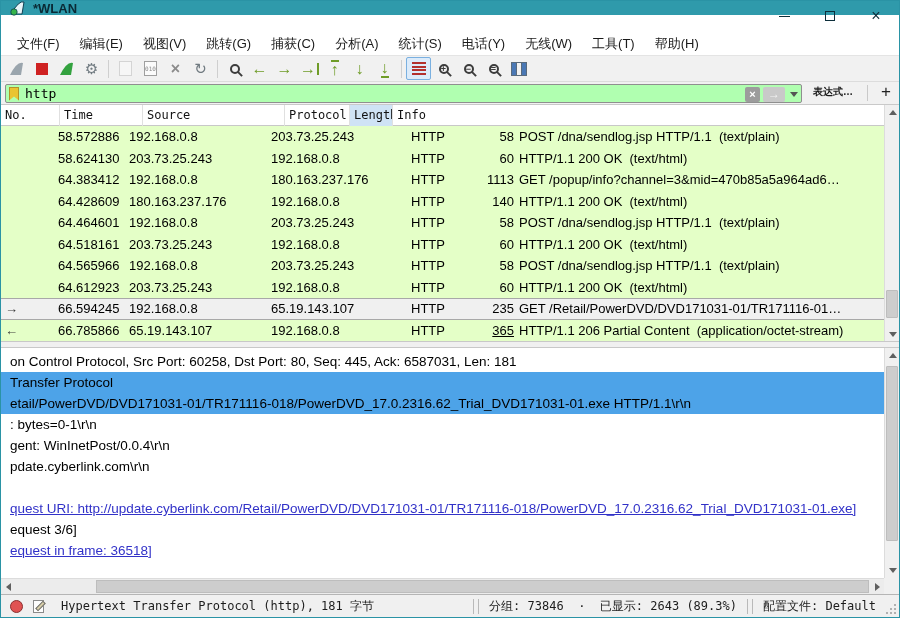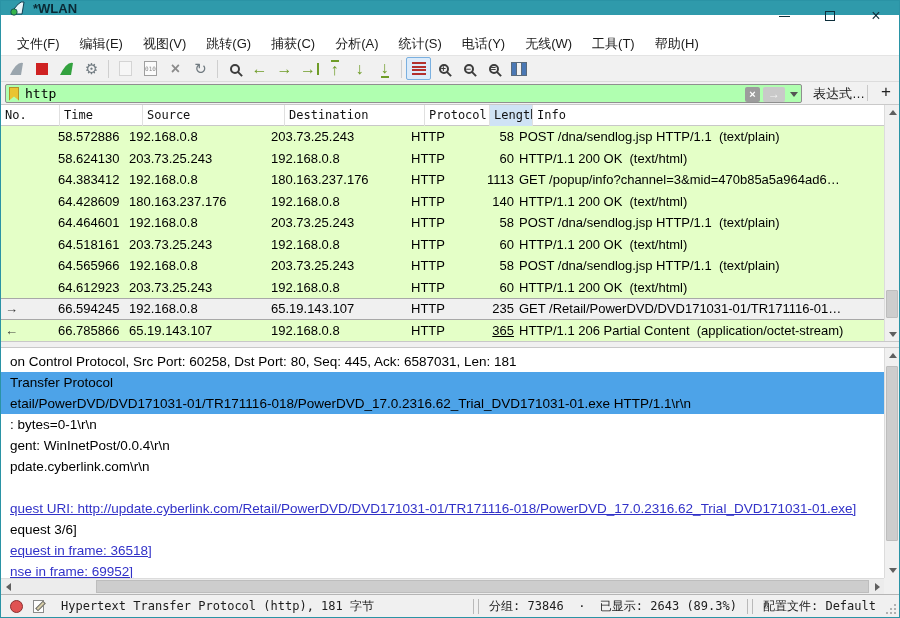--- a/index.html
+++ b/index.html
@@ -60,21 +60,21 @@
   .bookmark { width: 10px; height: 14px; background: #e9c431; border: 1px solid #b3922a; margin: 0 6px 0 3px;
               clip-path: polygon(0 0, 100% 0, 100% 100%, 50% 72%, 0 100%); }
   .filter-text { font-family: "DejaVu Sans Mono", monospace; font-size: 13px; color: #000; }
   .filter-right { position: absolute; right: 3px; top: 0; height: 19px; display: flex; align-items: center; gap: 3px; }
   .fclear { width: 15px; height: 15px; background: #9c9c9c; border-radius: 2px; color: #fff;
             font-size: 11px; line-height: 15px; text-align: center; font-weight: bold; }
   .fapply { width: 22px; height: 15px; background: #c9c9c9; border-radius: 2px; color: #f3f3f3;
             font-size: 12px; line-height: 14px; text-align: center; font-weight: bold; }
   .fdrop { width: 0; height: 0; border-left: 4px solid transparent; border-right: 4px solid transparent;
            border-top: 5px solid #555; margin-left: 2px; }
-  .expr-label { position: absolute; left: 812px; top: 3px; font-size: 13px; color: #1a1a1a; }
+  .expr-label { position: absolute; left: 812px; top: 3px; font-size: 10px; color: #1a1a1a; font-weight: bold; }
   .filter-vsep { position: absolute; left: 866px; top: 3px; width: 1px; height: 16px; background: #c9c9c9; }
   .add-btn { position: absolute; left: 874px; top: 0px; font-size: 17px; color: #222; width: 22px; text-align: center; }
 
   
   .pl-header { position: absolute; top: 104px; left: 0; right: 15px; height: 21px;
                background: #ffffff; border-bottom: 1px solid #c8c8c8; display: flex;
                font-family: "DejaVu Sans Mono", monospace; font-size: 12px; color: #111; }
   .pl-hcell { border-right: 1px solid #e0e0e0; padding: 3px 0 0 4px; height: 21px; overflow: hidden; white-space: nowrap; }
   .pl-hcell.sorted { background: #cfe3f5; }
   .pl-rows { position: absolute; top: 125px; left: 0; right: 15px; height: 215px; background: #0c4a6e; }
@@ -264,21 +264,20 @@
     </div>
     <span class="expr-label">表达式…</span>
     <span class="filter-vsep"></span>
     <span class="add-btn">+</span>
   </div>
 
   <div class="pl-header" id="pl-header">
       <div class="pl-hcell" style="width: 59px;">No.</div>
       <div class="pl-hcell" style="width: 83px;">Time</div>
       <div class="pl-hcell" style="width: 142px;">Source</div>
-      <div class="pl-hcell" style="width: 140px;">Destination</div>
       <div class="pl-hcell" style="width: 65px;">Protocol</div>
       <div class="pl-hcell sorted" style="width: 43px;">Length</div>
       <div class="pl-hcell" style="flex: 1 1 auto; border-right: none;">Info</div>
     </div>
 
   <div class="pl-rows" id="pl-rows">
     <div class="dashline"></div>
   <div class="prow">
         <div class="pcell c-no" style="width: 45px;"></div>
         <div class="pcell c-time" style="width: 83px;">58.572886</div>
@@ -387,21 +386,20 @@
       <div class="dline">on Control Protocol, Src Port: 60258, Dst Port: 80, Seq: 445, Ack: 6587031, Len: 181</div>
       <div class="dline sel">Transfer Protocol</div>
       <div class="dline sel">etail/PowerDVD/DVD171031-01/TR171116-018/PowerDVD_17.0.2316.62_Trial_DVD171031-01.exe HTTP/1.1\r\n</div>
       <div class="dline">: bytes=0-1\r\n</div>
       <div class="dline">gent: WinInetPost/0.0.4\r\n</div>
       <div class="dline">pdate.cyberlink.com\r\n</div>
       <div class="dline"></div>
       <div class="dline link">quest URI: http://update.cyberlink.com/Retail/PowerDVD/DVD171031-01/TR171116-018/PowerDVD_17.0.2316.62_Trial_DVD171031-01.exe]</div>
       <div class="dline">equest 3/6]</div>
       <div class="dline link">equest in frame: 36518]</div>
-      <div class="dline link">nse in frame: 69952]</div>
     </div>
 
   <div class="vscroll vs-det">
     <div class="sb-btn sb-top">
         <span class="tri-up"></span>
       </div>
     <div class="sb-thumb" style="top:18px;height:175px;"></div>
     <div class="sb-btn sb-bot">
         <span class="tri-dn"></span>
       </div>

